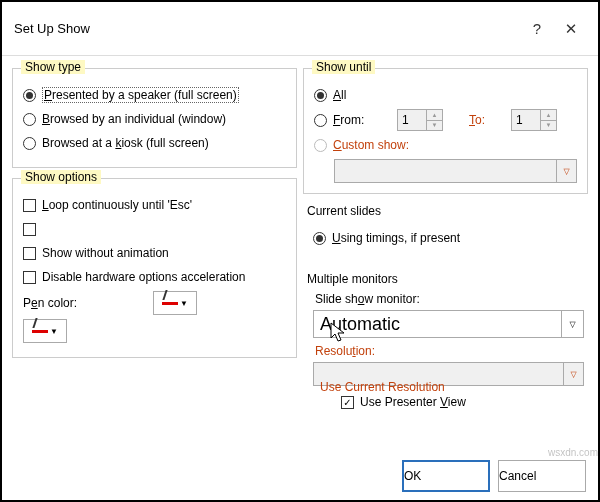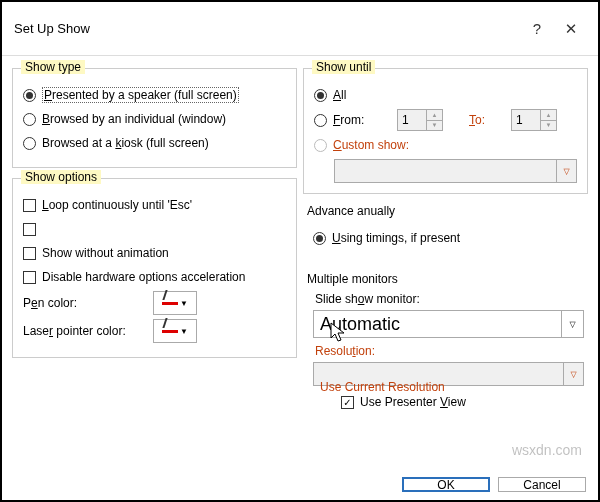--- a/index.html
+++ b/index.html
@@ -146,28 +146,28 @@
     position: absolute;
     left: 328px; top: 320px;
     pointer-events: none;
   }
   .footer {
     position: absolute;
     bottom: 8px; right: 12px;
     display: flex; gap: 8px;
   }
   .btn2 {
-    width: 88px; height: 15px; border: 1px solid #aaa;
-    display: flex; align-items: center; justify-content: center;
+    width: 88px; height: 32px; border: 1px solid #aaa;
+    display: flex; align-items: center; 
     cursor: pointer; background: #fff;
   }
   .btn2.primary { border: 2px solid #2a6fbb; }
   .watermark {
-    position: absolute; right: 16px; bottom: 42px;
-    color: rgba(0,0,0,0.25); font-size: 14px;
+    position: absolute; right: 0; bottom: 42px;
+    color: rgba(0,0,0,0.25); font-size: 10px;
   }
   .from-row { display: flex; align-items: center; gap: 22px; }
   .from-row .lab { width: 42px; }
   .small-gap { margin-top: 2px; }
 </style>
 </head>
 <body>
 
 <div class="titlebar">
   <div class="title">Set Up Show</div>
@@ -232,21 +232,20 @@
       </div>
 
       <div class="row" style="gap:10px;">
         <span class="label" style="width:120px;">P<span class="u">e</span>n color:</span>
         <div class="colorbtn">
           <span class="sw" style="background:#d00;"></span>
           <span class="arrow">▼</span>
         </div>
       </div>
       <div class="row" style="gap:10px;">
-        <span class="label" style="width:120px;">Lase<span class="u">r</span> pointer color:</span>
         <div class="colorbtn">
           <span class="sw" style="background:#d00;"></span>
           <span class="arrow">▼</span>
         </div>
       </div>
     </div>
 
   </div>
 
   <div class="col">
@@ -286,21 +285,21 @@
           <span class="bullet disabled"></span>
           <span class="label"><span class="u">C</span>ustom show:</span>
         </label>
       </div>
       <div class="combo disabled small-gap" style="margin-left:20px;">
         <span class="val"></span>
         <span class="arrow">▽</span>
       </div>
     </div>
 
-    <div class="section-title">Advance anually</div>
+    <div class="section-title">Current slides</div>
     <div class="fieldset" style="border:none; padding-top:2px; margin-top:0;">
       <div class="row">
         <label class="radio">
           <span class="bullet checked"></span>
           <span class="label"><span class="u">U</span>sing timings, if present</span>
         </label>
       </div>
     </div>
 
     <div class="section-title">Multiple monitors</div>

